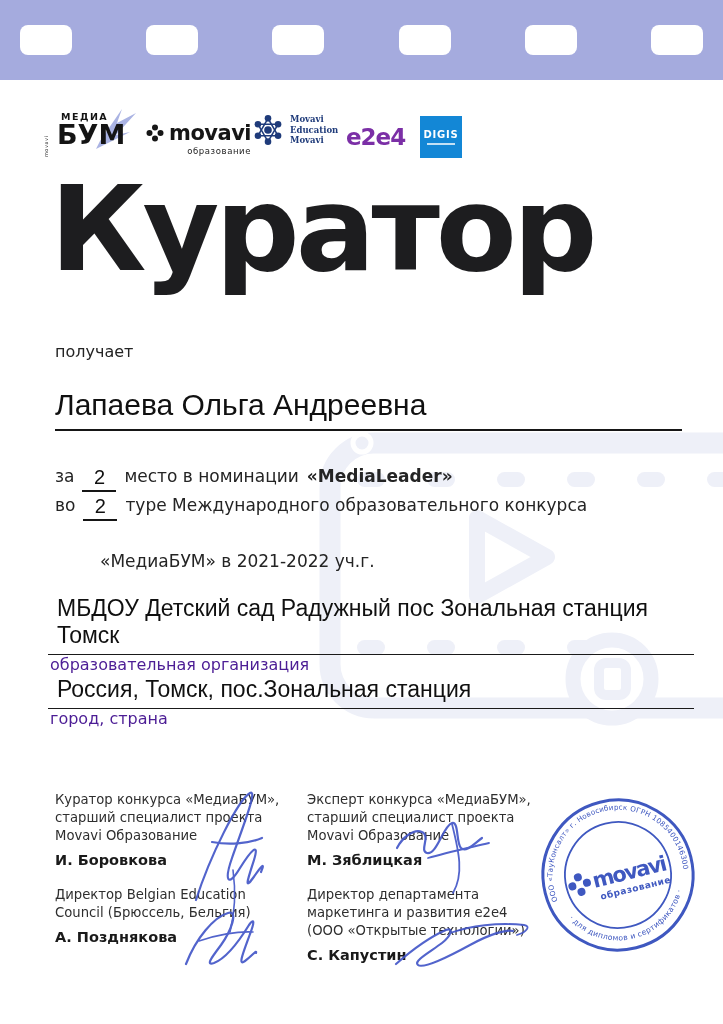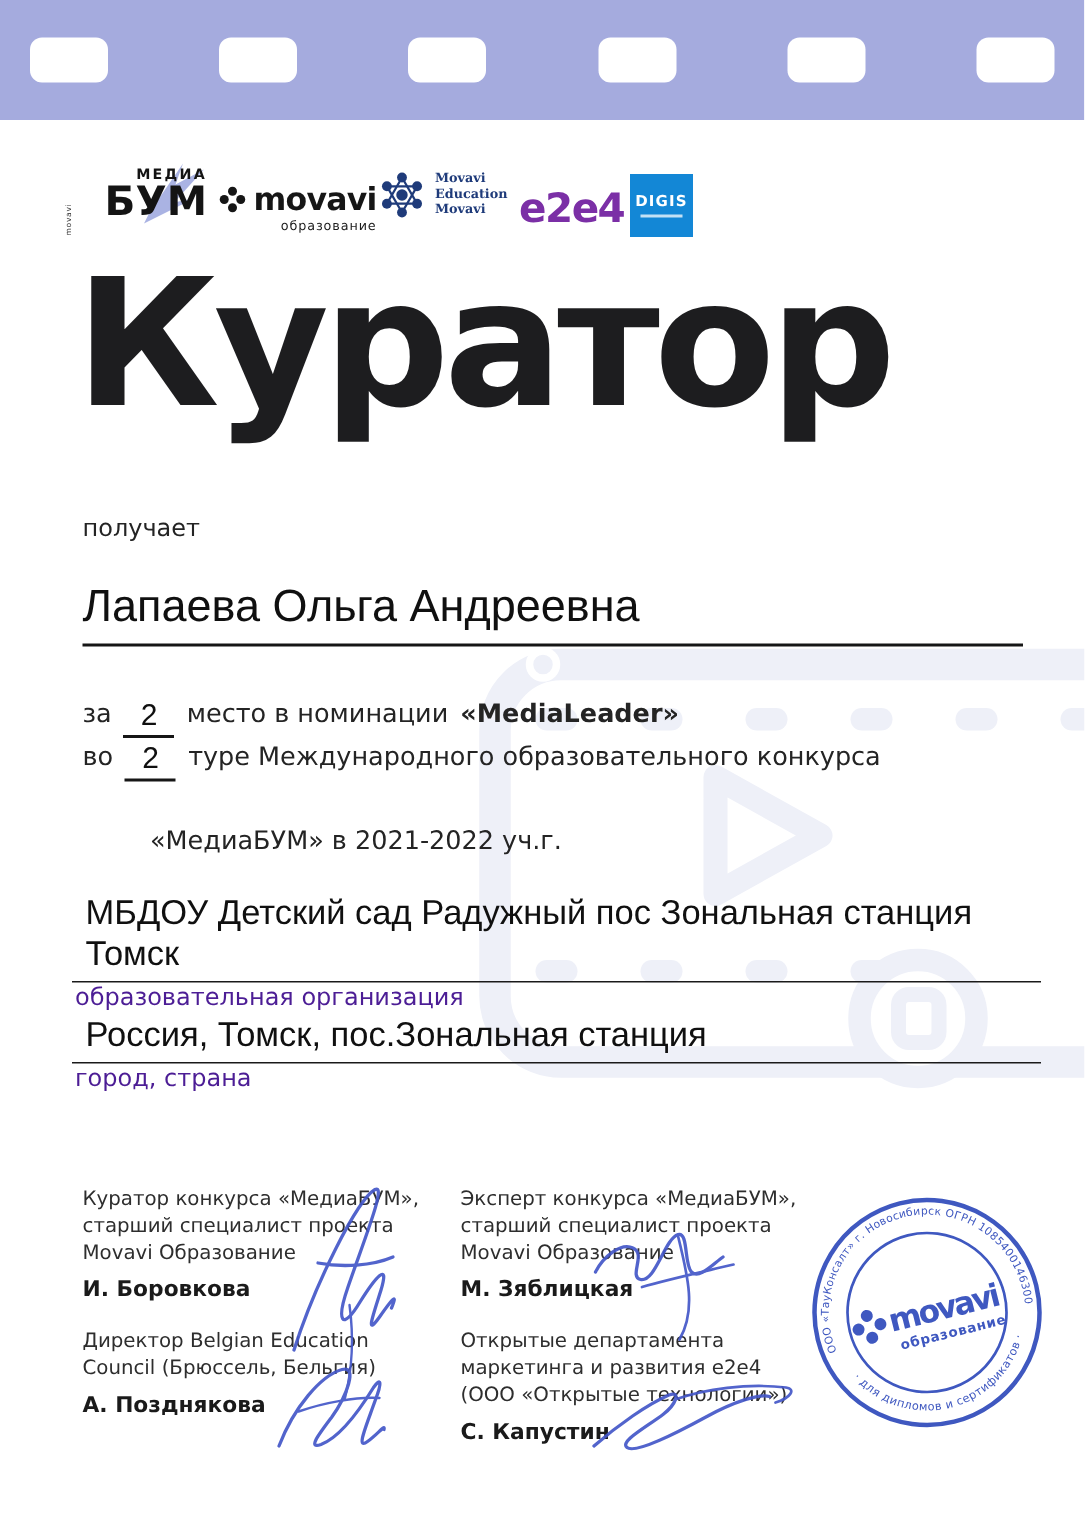--- a/index.html
+++ b/index.html
@@ -15,34 +15,34 @@
     justify-content:space-between; padding:0 20px;
   }
   .film .hole { width:52px; height:30px; background:#fff; border-radius:8px; }
   
   .overlay { position:absolute; left:0; top:0; pointer-events:none; }
   .wm { z-index:0; }
   .sigs { z-index:5; }
   .content { position:absolute; inset:0; z-index:2; }
   
   .logo { position:absolute; }
-  .logo-mediabum { left:50px; top:111px; width:88px; height:52px;text-align:right; }
+  .logo-mediabum { left:50px; top:111px; width:88px; height:52px; }
   .mb-flash { position:absolute; right:-6px; top:-4px; }
   .mb-brand { position:absolute; left:-1px; bottom:6px; font-size:5px; color:#333;
     transform:rotate(-90deg); transform-origin:left bottom; letter-spacing:.5px; }
   .mb-top { margin-left:11px; font-size:9.5px; font-weight:bold; letter-spacing:1.5px; color:#141414; position:relative; }
   .mb-main { margin-left:7px; font-size:27px; font-weight:bold; line-height:.95; color:#141414; position:relative; }
   .logo-movavi { left:146px; top:121px; }
   .mv-row { display:flex; align-items:center; gap:5px; }
   .mv-word { font-size:21px; font-weight:bold; color:#161616; letter-spacing:-.5px; }
   .mv-sub { font-size:8.5px; color:#1c1c1c; letter-spacing:.6px; text-align:right; margin-top:1px; }
   .logo-bec { left:252px; top:112px; display:flex; align-items:center; gap:6px; }
   .bec-name { font-family:"DejaVu Serif", serif; font-size:8.5px; font-weight:bold;
     color:#1f3b7a; line-height:1.25; }
-  .logo-e2e4 { left:346px; top:124px; font-size:27px; font-weight:bold;
+  .logo-e2e4 { left:346px; top:124px; font-size:23px; font-weight:bold;
     color:#7b2fa6; letter-spacing:-1px; font-family:"DejaVu Sans", sans-serif; }
   .logo-digis { left:420px; top:116px; width:42px; height:42px; background:#1387d6;
     display:flex; flex-direction:column; align-items:center; justify-content:center; }
   .digis-word { color:#fff; font-size:10px; font-weight:bold; letter-spacing:.8px; }
   .digis-bar { width:28px; height:2px; background:rgba(255,255,255,.75); margin-top:3px; }
   
   .title { position:absolute; left:50px; top:168px; font-size:118px; font-weight:bold;
     letter-spacing:-4px; color:#1d1d1f; line-height:1.05; }
   .recipient-label { position:absolute; left:55px; top:342px; font-size:16px; color:#242424; }
   .name-line { position:absolute; left:55px; top:388px; width:627px;
@@ -216,21 +216,21 @@
       <div>старший специалист проекта</div>
       <div>Movavi Образование</div>
       <div class="sig-name">М. Зяблицкая</div>
     </div>
     <div class="sig-block sig-3">
       <div>Директор Belgian Education</div>
       <div>Council (Брюссель, Бельгия)</div>
       <div class="sig-name">А. Позднякова</div>
     </div>
     <div class="sig-block sig-4">
-      <div>Открытые департамента</div>
+      <div>Директор департамента</div>
       <div>маркетинга и развития e2e4</div>
       <div>(ООО «Открытые технологии»)</div>
       <div class="sig-name">С. Капустин</div>
     </div>
 
     <svg class="stamp" width="172" height="172" viewBox="0 0 172 172">
       <g fill="none" stroke="#3f58c0">
         <circle cx="86" cy="86" r="75" stroke-width="3"></circle>
         <circle cx="86" cy="86" r="53" stroke-width="1.8"></circle>
       </g>

